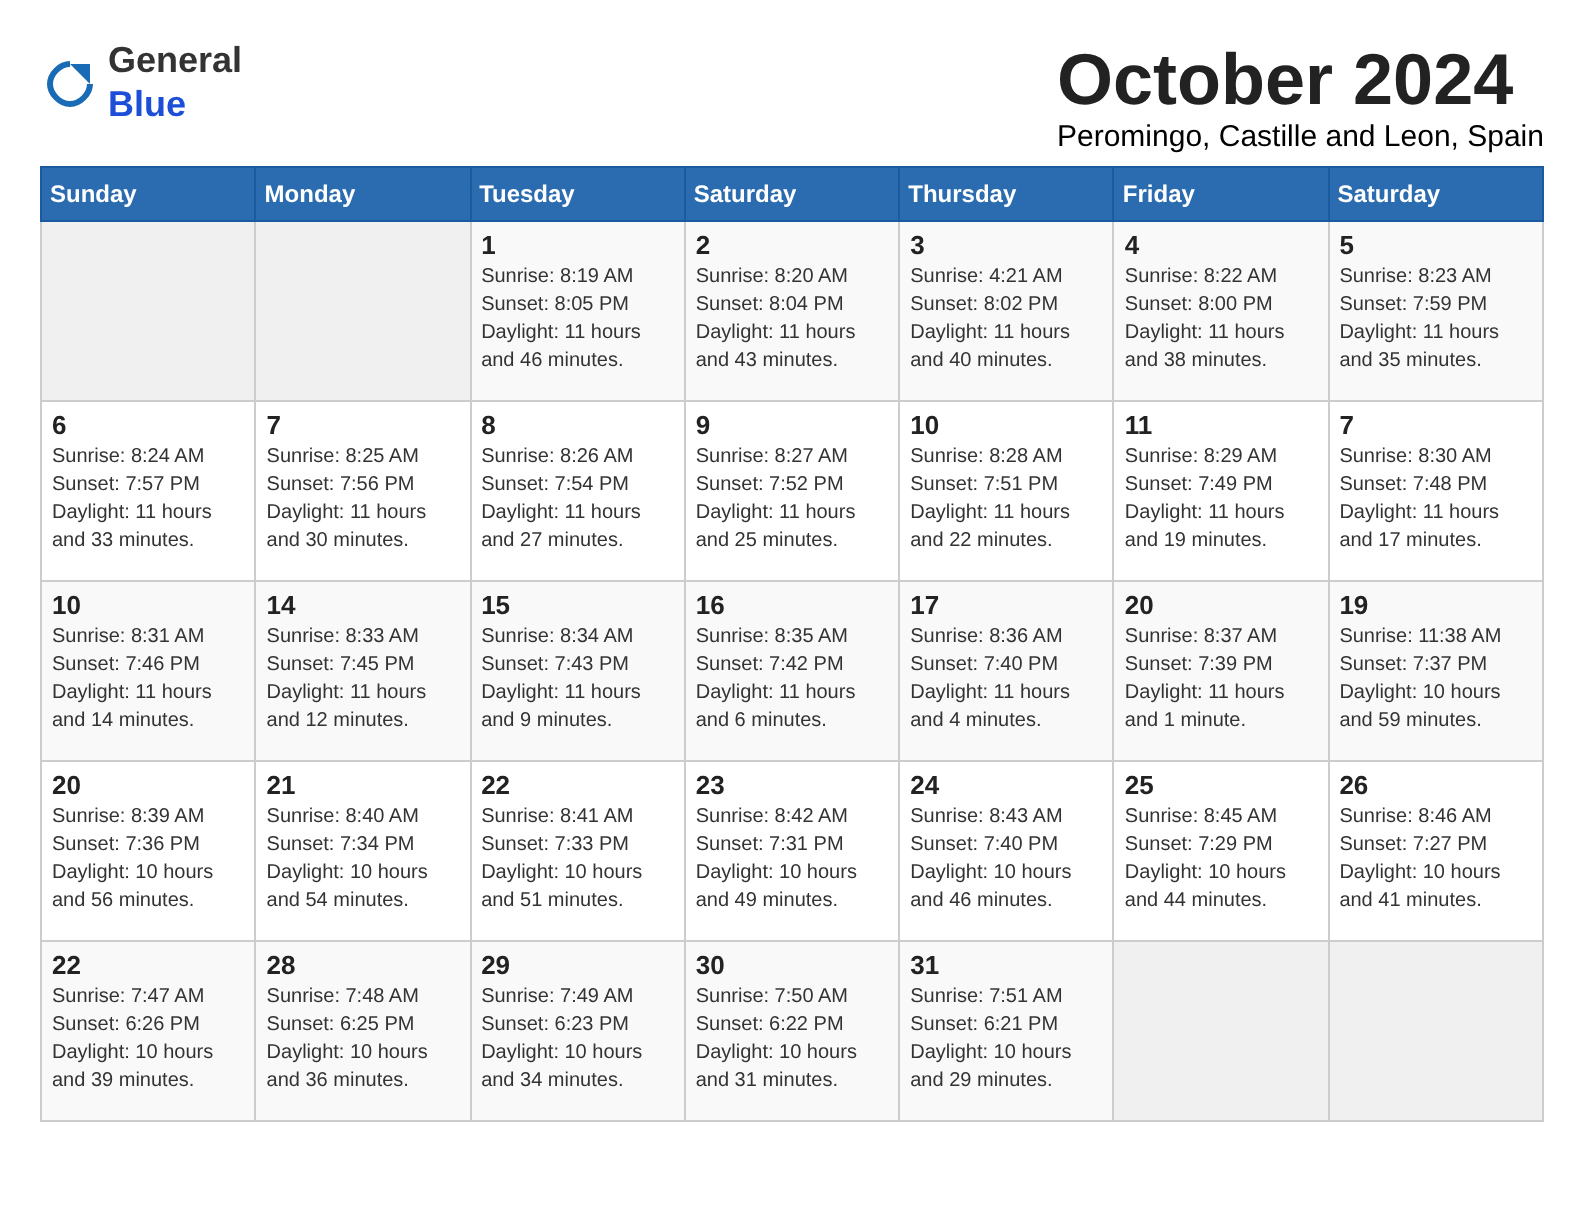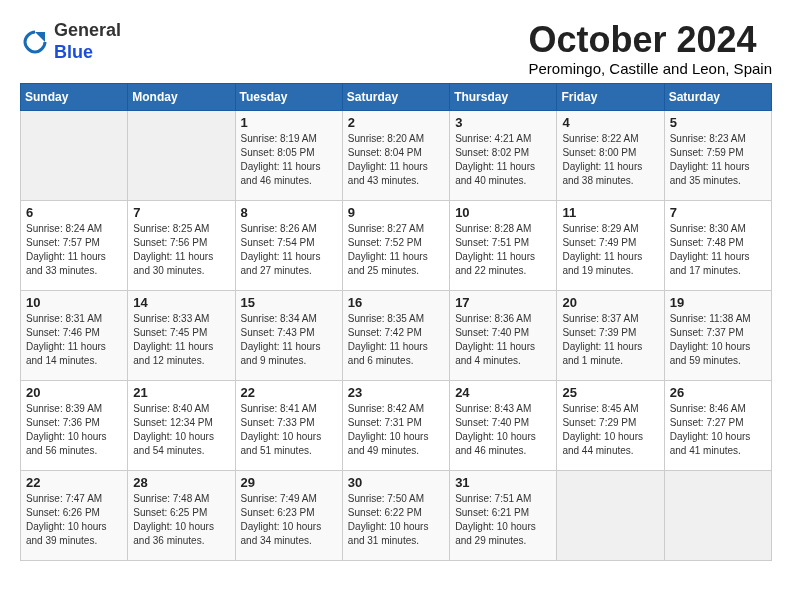--- a/index.html
+++ b/index.html
@@ -203,21 +203,21 @@
           <div class="cell-content"><span>Sunrise: 11:38 AM</span><br><span>Sunset: 7:37 PM</span><br><span>Daylight: 10 hours and 59 minutes.</span></div>
         </td>
       </tr>
       <tr>
         <td>
           <span class="day-num">20</span>
           <div class="cell-content"><span>Sunrise: 8:39 AM</span><br><span>Sunset: 7:36 PM</span><br><span>Daylight: 10 hours and 56 minutes.</span></div>
         </td>
         <td>
           <span class="day-num">21</span>
-          <div class="cell-content"><span>Sunrise: 8:40 AM</span><br><span>Sunset: 12:34 PM</span><br><span>Daylight: 10 hours and 54 minutes.</span></div>
+          <div class="cell-content"><span>Sunrise: 8:40 AM</span><br><span>Sunset: 7:34 PM</span><br><span>Daylight: 10 hours and 54 minutes.</span></div>
         </td>
         <td>
           <span class="day-num">22</span>
           <div class="cell-content"><span>Sunrise: 8:41 AM</span><br><span>Sunset: 7:33 PM</span><br><span>Daylight: 10 hours and 51 minutes.</span></div>
         </td>
         <td>
           <span class="day-num">23</span>
           <div class="cell-content"><span>Sunrise: 8:42 AM</span><br><span>Sunset: 7:31 PM</span><br><span>Daylight: 10 hours and 49 minutes.</span></div>
         </td>
         <td>

